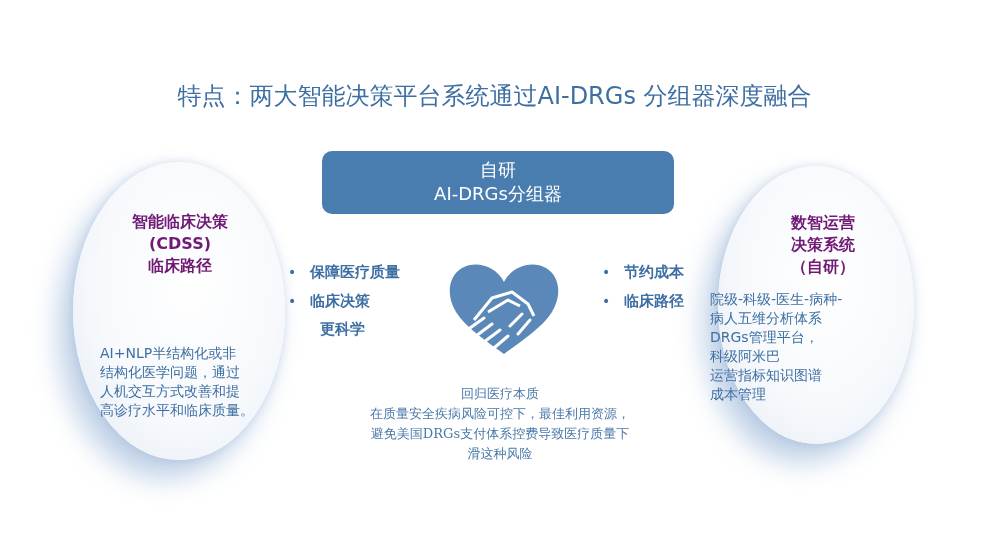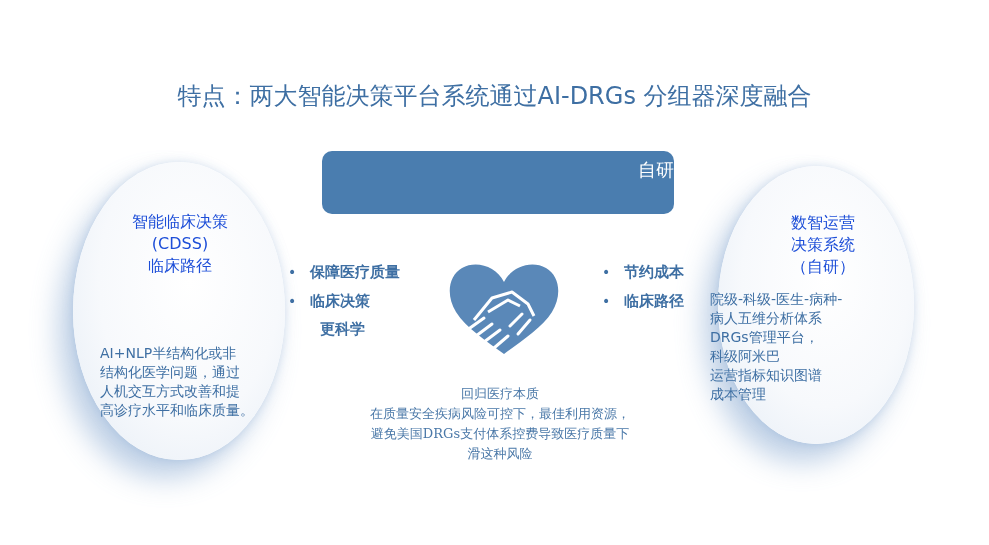--- a/index.html
+++ b/index.html
@@ -6,32 +6,32 @@
     body {
       width:989px; height:545px; background:#ffffff; position:relative; overflow:hidden;
       font-family:"DejaVu Sans","Liberation Sans",sans-serif; color:#3f6f9e;
     }
     .title {
       position:absolute; left:0; top:80px; width:989px; text-align:center;
       font-size:24px; color:#3e6fa3; letter-spacing:0px;
     }
     .center-box {
       position:absolute; left:322px; top:151px; width:352px; height:63px;
-      background:#4a7daf; border-radius:10px; color:#ffffff; text-align:right;
+      background:#4a7daf; border-radius:10px; color:#ffffff; text-align:center;
       font-size:18px; line-height:24px; padding-top:7px; box-sizing:border-box;
     }
     .ellipse {
       position:absolute; border-radius:50%;
       background:radial-gradient(ellipse at 55% 40%, #ffffff 0%, #f7f9fc 55%, #e4ecf5 100%);
       box-shadow: -14px 18px 28px rgba(110,150,200,0.45), 0 0 10px rgba(180,200,225,0.5);
     }
     .left-ell { left:73px; top:162px; width:212px; height:298px; }
     .right-ell { left:718px; top:166px; width:196px; height:278px; }
     .ell-head {
-      position:absolute; text-align:center; font-weight:normal; color:#1d4ed8;
+      position:absolute; text-align:center; font-weight:bold; color:#701a75;
       font-size:16px; line-height:22px;
     }
     .ell-body {
       position:absolute; font-size:14px; line-height:19px; color:#3e6fa3;
     }
     .left-head { left:100px; top:211px; width:160px; }
     .left-body { left:100px; top:302px; width:168px; text-align:left;margin-top:42px; }
     .right-head { left:748px; top:212px; width:150px; }
     .right-body { left:710px; top:290px; width:170px; text-align:left; }
     .bullets {
@@ -49,20 +49,21 @@
       font-size:13px; line-height:20px; color:#4a78a8; font-family:"DejaVu Serif","Liberation Serif",serif;
     }
   </style>
 </head>
 <body>
 
 <div class="title">特点：两大智能决策平台系统通过AI-DRGs 分组器深度融合</div>
 
 <div class="center-box">
   <div>自研</div>
+  <div>AI-DRGs分组器</div>
 </div>
 
 <div class="ellipse left-ell"></div>
 <div class="ell-head left-head">
   <div>智能临床决策</div>
   <div>(CDSS)</div>
   <div>临床路径</div>
 </div>
 <div class="ell-body left-body">
   <div>AI+NLP半结构化或非</div>

